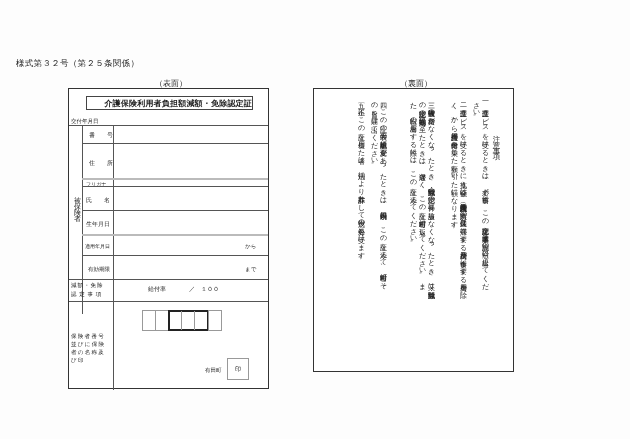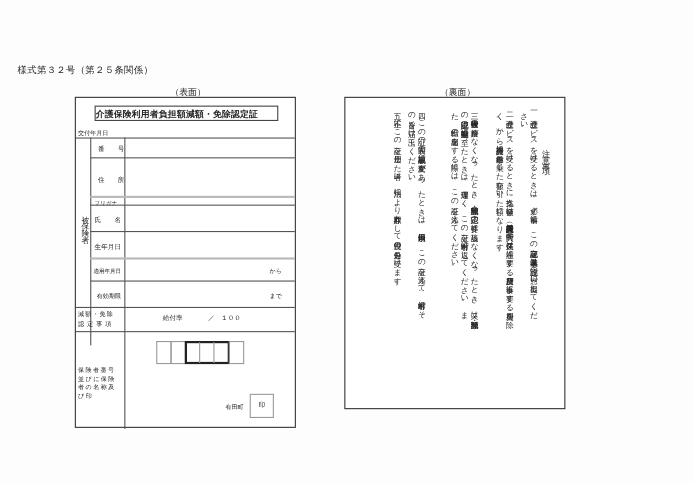--- a/index.html
+++ b/index.html
@@ -8,21 +8,21 @@
     font-family:"DejaVu Serif","Liberation Serif",serif; color:#222;
   }
   .form-id { position:absolute; left:16px; top:18px; font-size:8.5px; letter-spacing:0.3px;margin-top:40px; }
   .side-label { position:absolute; font-size:8px; }
   .card { position:absolute; border:1.5px solid #333; box-sizing:border-box; background:#fff; }
   .front { left:68px; top:88px; width:201px; height:301px; }
   .back { left:313px; top:88px; width:201px; height:284px; }
 
   .title-box {
     position:absolute; left:17px; top:7px; width:165px; height:12px;
-    border:1px solid #444; font-size:8px; font-weight:bold; text-align:left; line-height:12px;
+    border:1px solid #444; font-size:8px; font-weight:bold; text-align:right; line-height:12px;
     letter-spacing:0.2px;
   }
   .issue-date { position:absolute; left:0px; top:28px; font-size:5.5px; }
   .hl { position:absolute; height:0; border-top:1px solid #555; }
   .hl.light { border-top:2px solid #bbb; }
   .vl { position:absolute; width:0; border-left:1px solid #555; }
   .lbl { position:absolute; font-size:6px; white-space:nowrap; }
   .vert-label { position:absolute; font-size:7px; writing-mode:vertical-rl; letter-spacing:6px; }
   .cell-box { position:absolute; border:1px solid #999; box-sizing:border-box; }
   .cell-box.bold { border:2px solid #222; }

